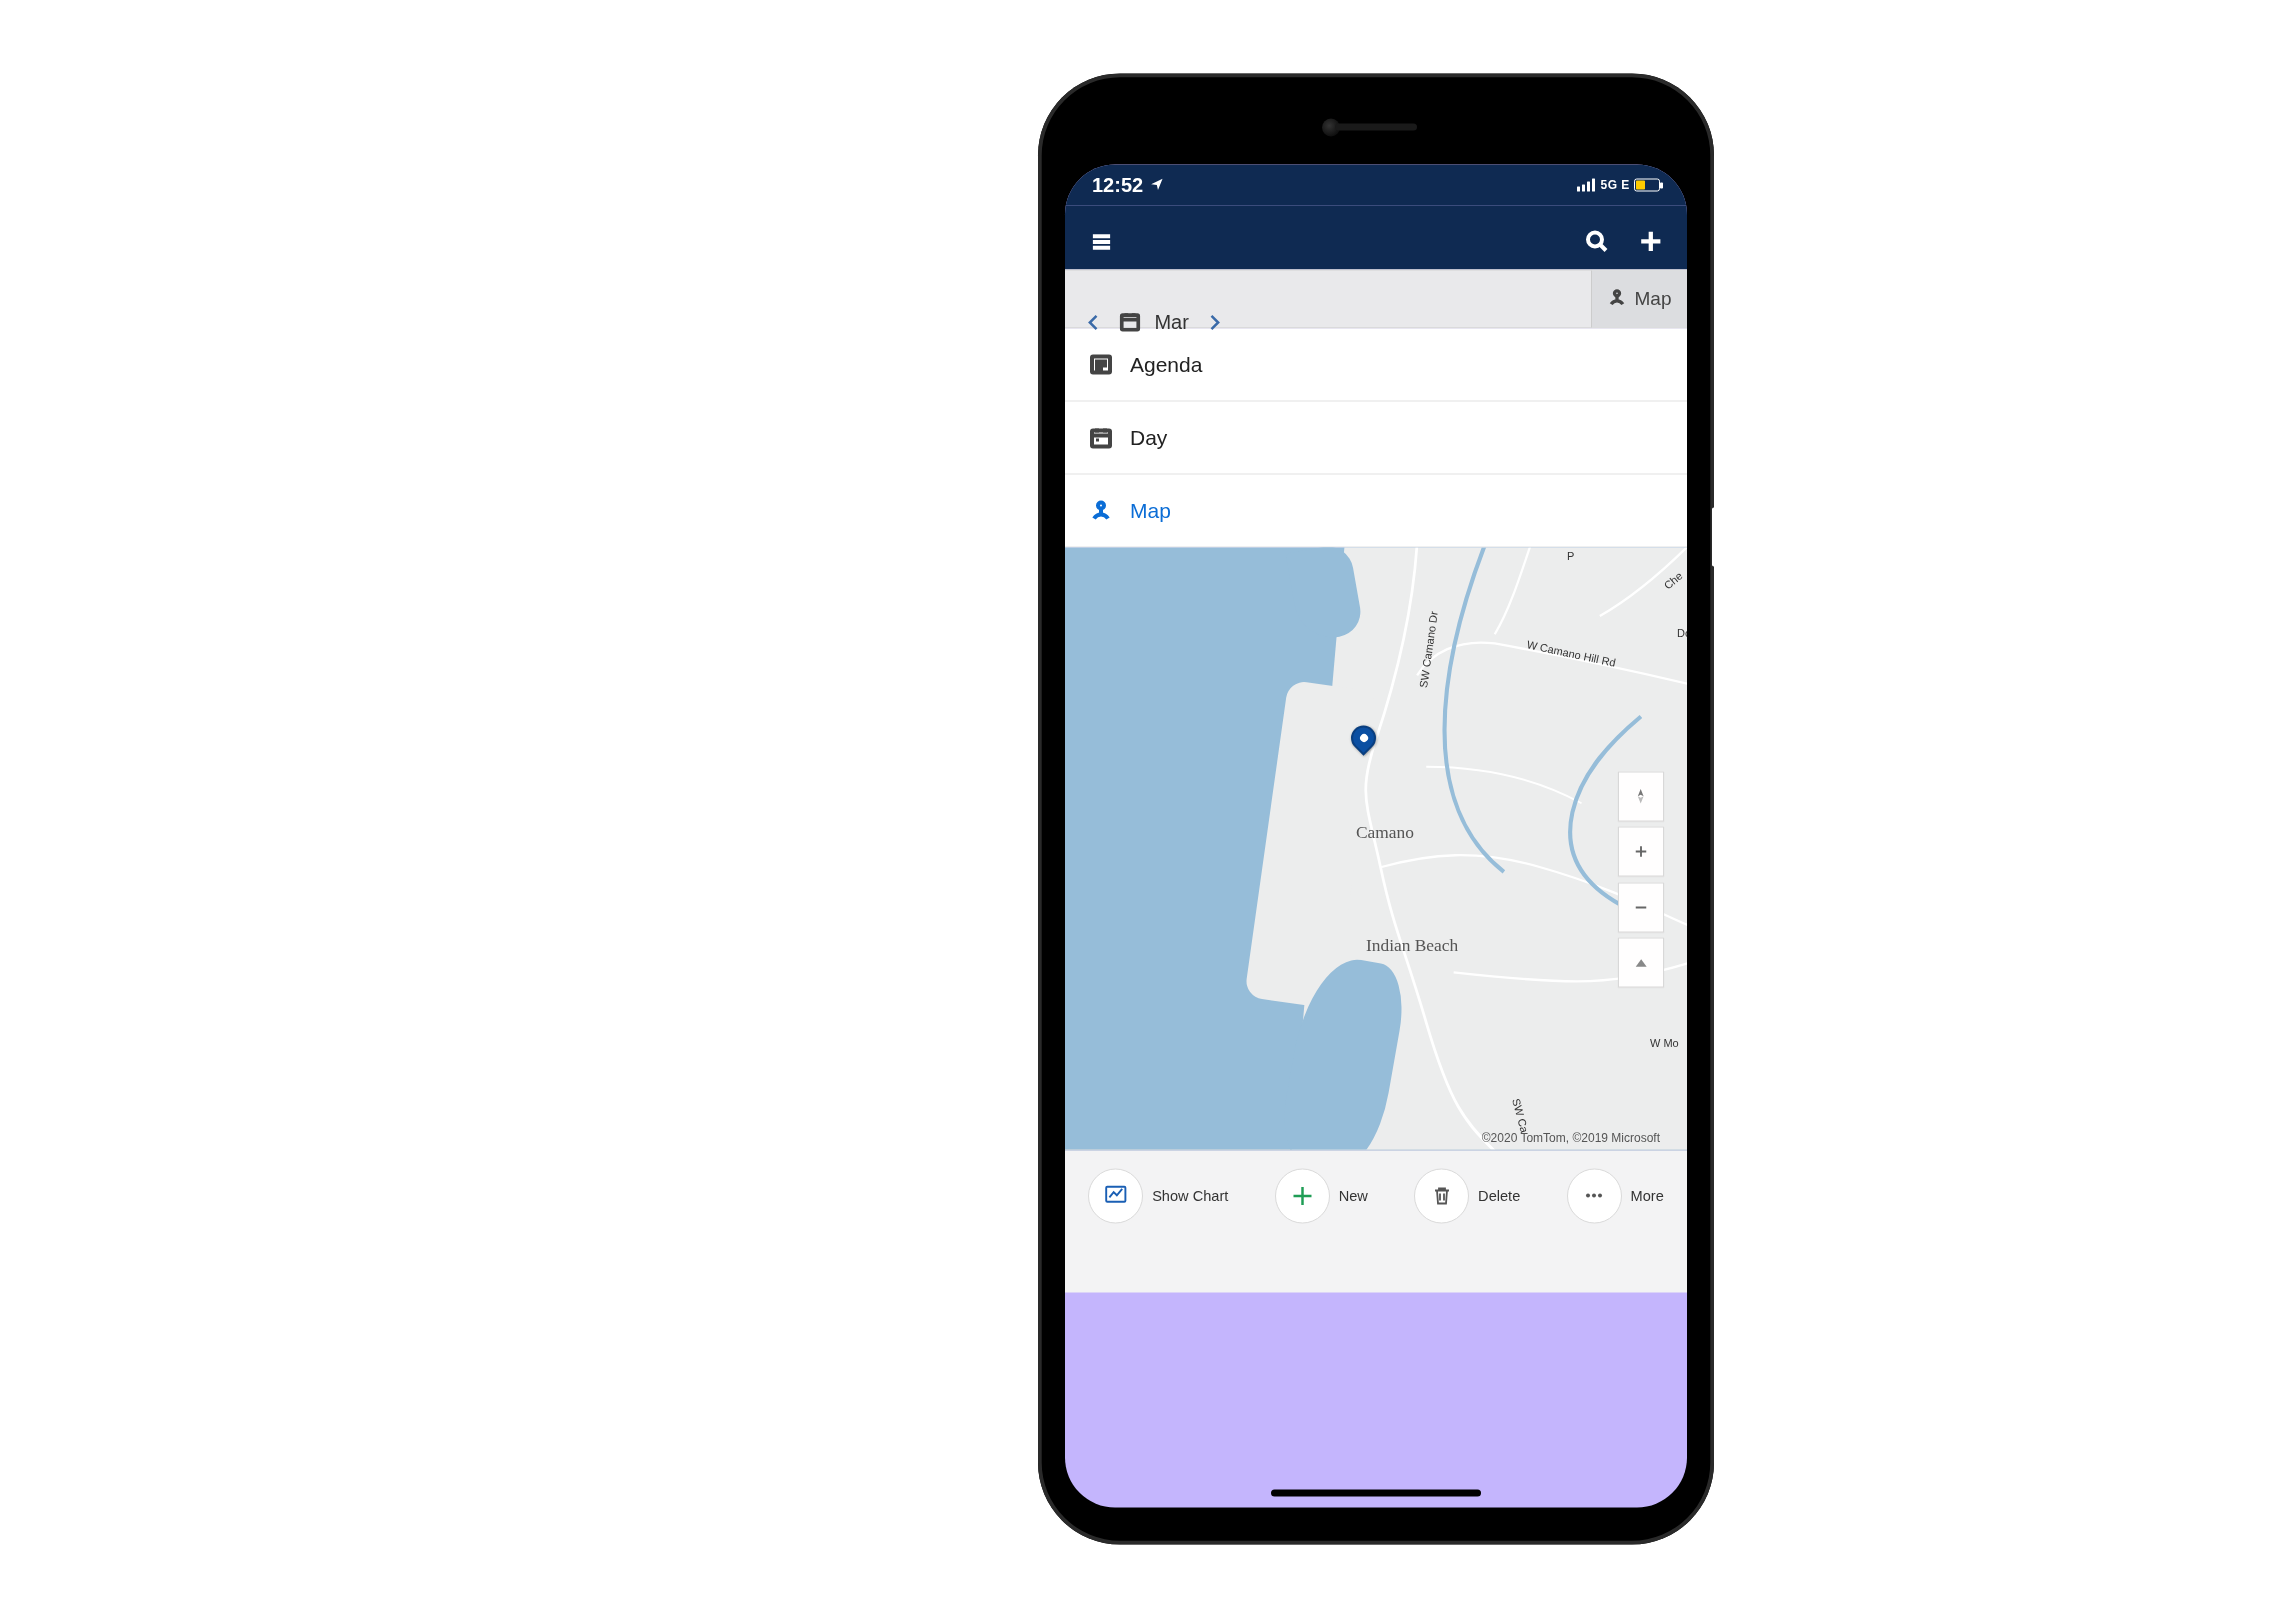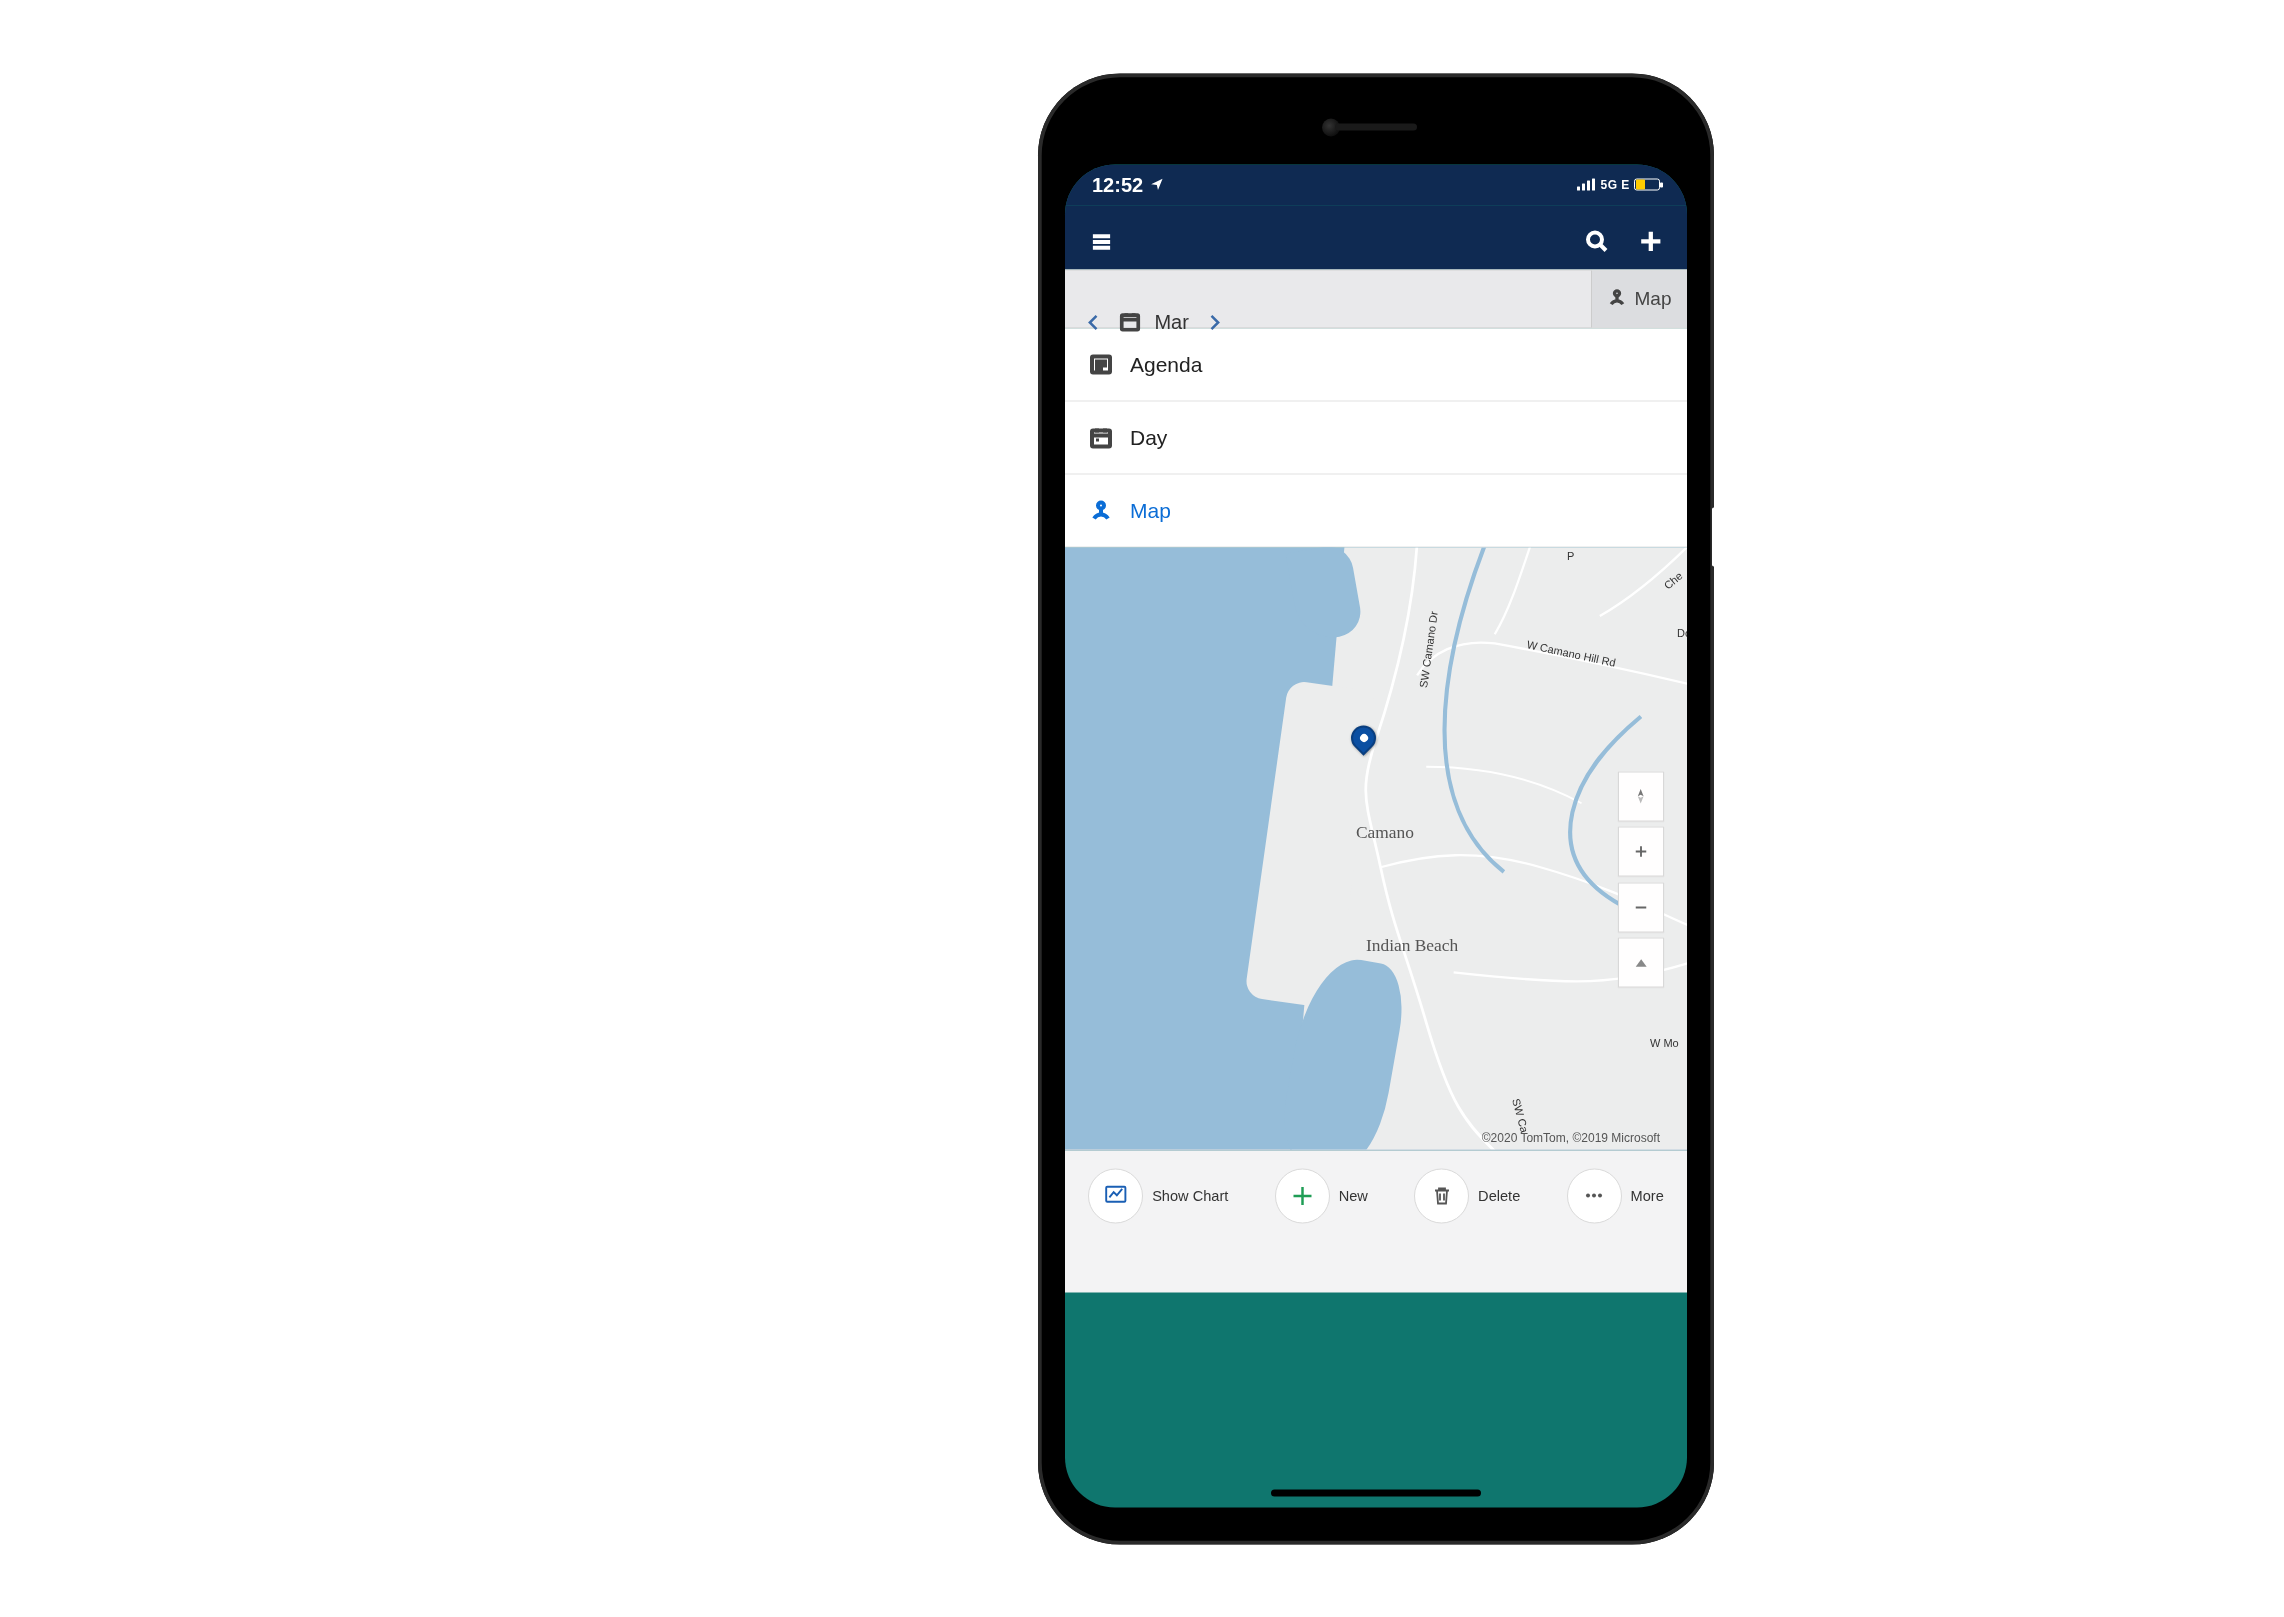--- a/index.html
+++ b/index.html
@@ -35,38 +35,38 @@
   .front-cam{
     position:absolute;
     top:45px; left:42%;
     width:18px; height:18px;
     background:radial-gradient(circle at 40% 40%, #333, #000);
     border-radius:50%;
   }
   .screen{
     position:absolute;
     left:27px; right:27px; top:91px; bottom:37px;
-    background:#0f766e;
+    background:#c4b5fd;
     border-radius:50px;
     overflow:hidden;
   }
   
   .status-bar{
     height:41px;
     display:flex;
     align-items:center;
     justify-content:space-between;
     padding:0 27px;
     color:#fff;
     font-weight:600;
     font-size:20px;
     background:#0f2a52;
   }
   .status-left{display:flex;align-items:center;gap:6.4px;}
-  .status-right{display:flex;align-items:center;gap:4.6px;}
+  .status-right{display:flex;align-items:flex-end;gap:4.6px;}
   .loc-arrow{display:inline-block;}
   .sig-bars{display:flex;align-items:flex-end;gap:1.8px;}
   .sig-bars span{width:3.2px;background:#fff;border-radius:0.5px;}
   .sig-bars span:nth-child(1){height:4.6px;}
   .sig-bars span:nth-child(2){height:7.3px;}
   .sig-bars span:nth-child(3){height:10px;}
   .sig-bars span:nth-child(4){height:12.8px;}
   .net-label{font-size:12px;letter-spacing:0.5px;margin-left:0.9px;}
   .battery{width:25.6px;height:12.8px;border:1.4px solid #fff;border-radius:2.7px;position:relative;}
   .battery::after{content:"";position:absolute;right:-3.7px;top:3.2px;width:2.7px;height:5.5px;background:#fff;border-radius:0.9px;}

